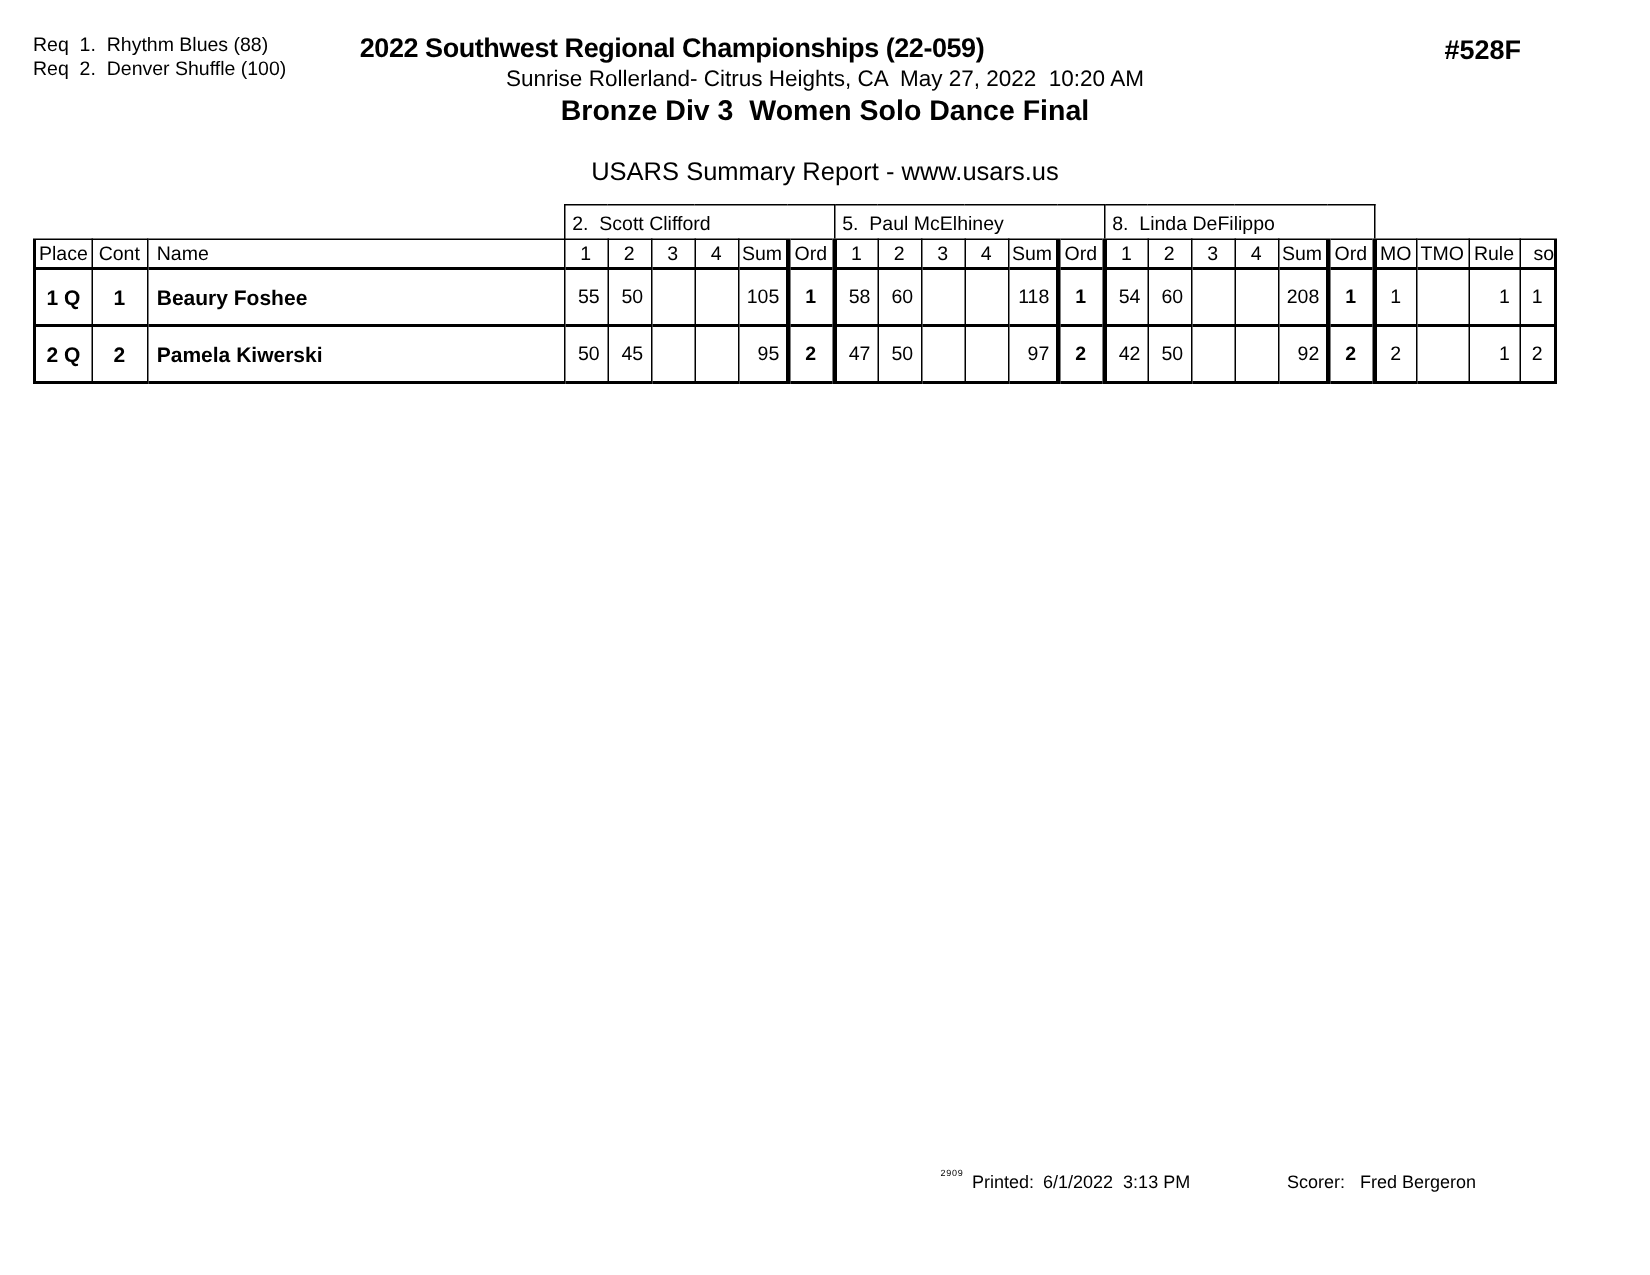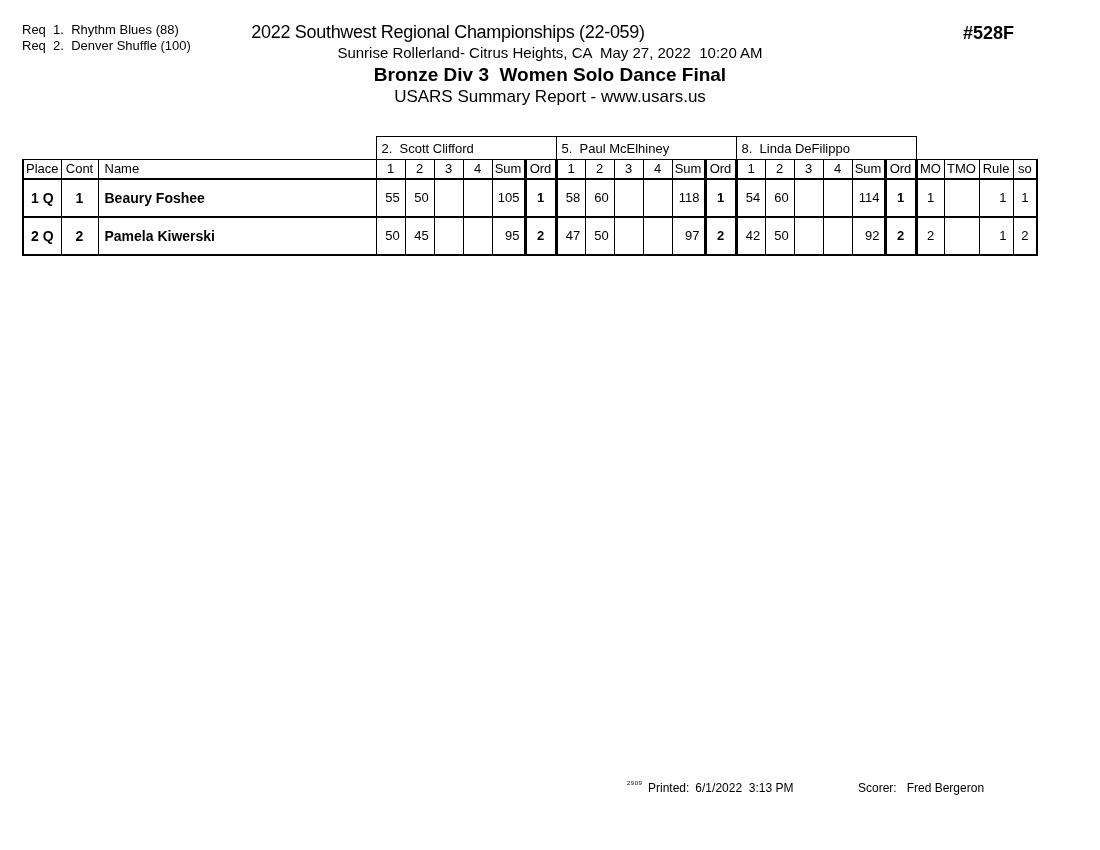--- a/index.html
+++ b/index.html
@@ -5,40 +5,40 @@
   * { margin:0; padding:0; box-sizing:border-box; }
   html,body { width:1100px; height:850px; background:#ffffff; overflow:hidden;
               font-family:"Liberation Sans", sans-serif; color:#000; }
   .pre { white-space:pre; }
 
   
   #req-block { position:absolute; left:22px; top:22px; font-size:13px; line-height:16px; }
 
   
   #hdr { position:absolute; left:0; top:0; width:1100px; text-align:center; }
-  #hdr .title    { position:absolute; top:22px;  width:896px; font-size:18px; font-weight:normal; letter-spacing:-0.3px; }
+  #hdr .title    { position:absolute; top:22px;  width:896px; font-size:18px; font-weight:bold; letter-spacing:-0.3px; }
   #hdr .subtitle { position:absolute; top:44px;  width:1100px; font-size:15px; }
   #hdr .division { position:absolute; top:64px;  width:1100px; font-size:19px; font-weight:bold; }
-  #hdr .report   { position:absolute; top:87px;  width:1100px; font-size:17px; }
+  #hdr .report   { position:absolute; top:105px;  width:1100px; font-size:17px; }
   #event-code { position:absolute; left:963px; top:23px; font-size:18px; font-weight:bold; }
 
   
   #tbl-wrap { position:absolute; left:22px; top:136px; }
   table { border-collapse:collapse; table-layout:fixed; }
   td, th { overflow:hidden; font-size:13px; font-weight:normal; }
 
   tr.judge-row { height:23px; }
   tr.judge-row td.blank { border:none; }
   tr.judge-row td.judgebox { border:1px solid #000; text-align:left; padding-left:5px; vertical-align:middle; }
 
   tr.head-row { height:19px; }
   tr.head-row th { border:1px solid #000; border-top:1px solid #000; border-bottom:2px solid #000; text-align:center; }
   tr.head-row th.h-name { text-align:left; padding-left:6px; }
   tr.head-row th.h-first { border-left:2px solid #000; }
-  tr.head-row th.h-last { border-right:2px solid #000; }
+  tr.head-row th.h-last { border-right:2px solid #000;text-align:right; }
   tr.head-row th.h-ord { border-left:3px solid #000; border-right:3px solid #000; }
 
   tr.data-row { height:38px; }
   tr.data-row td { border:1px solid #000; border-bottom:2px solid #000; text-align:center; }
   td.c-place { font-weight:bold; font-size:14px; border-left:2px solid #000 !important; }
   td.c-cont  { font-weight:bold; font-size:14px; }
   td.c-name  { font-weight:bold; font-size:14px; text-align:left !important; padding-left:6px; }
   td.sc  { text-align:left; padding-left:4px; }
   td.sum { text-align:right !important; padding-right:4px; }
   td.ord { font-weight:bold; border-left:3px solid #000 !important; border-right:3px solid #000 !important; }
@@ -149,21 +149,21 @@
     <td class="sc">58</td>
     <td class="sc">60</td>
     <td class="sc"></td>
     <td class="sc"></td>
     <td class="sum">118</td>
     <td class="ord">1</td>
     <td class="sc">54</td>
     <td class="sc">60</td>
     <td class="sc"></td>
     <td class="sc"></td>
-    <td class="sum">114</td>
+    <td class="sum">208</td>
     <td class="ord">1</td>
     <td>1</td>
     <td></td>
     <td class="rule">1</td>
     <td class="c-so">1</td>
   </tr>
 
   <tr class="data-row">
     <td class="c-place">2 Q</td>
     <td class="c-cont">2</td>

